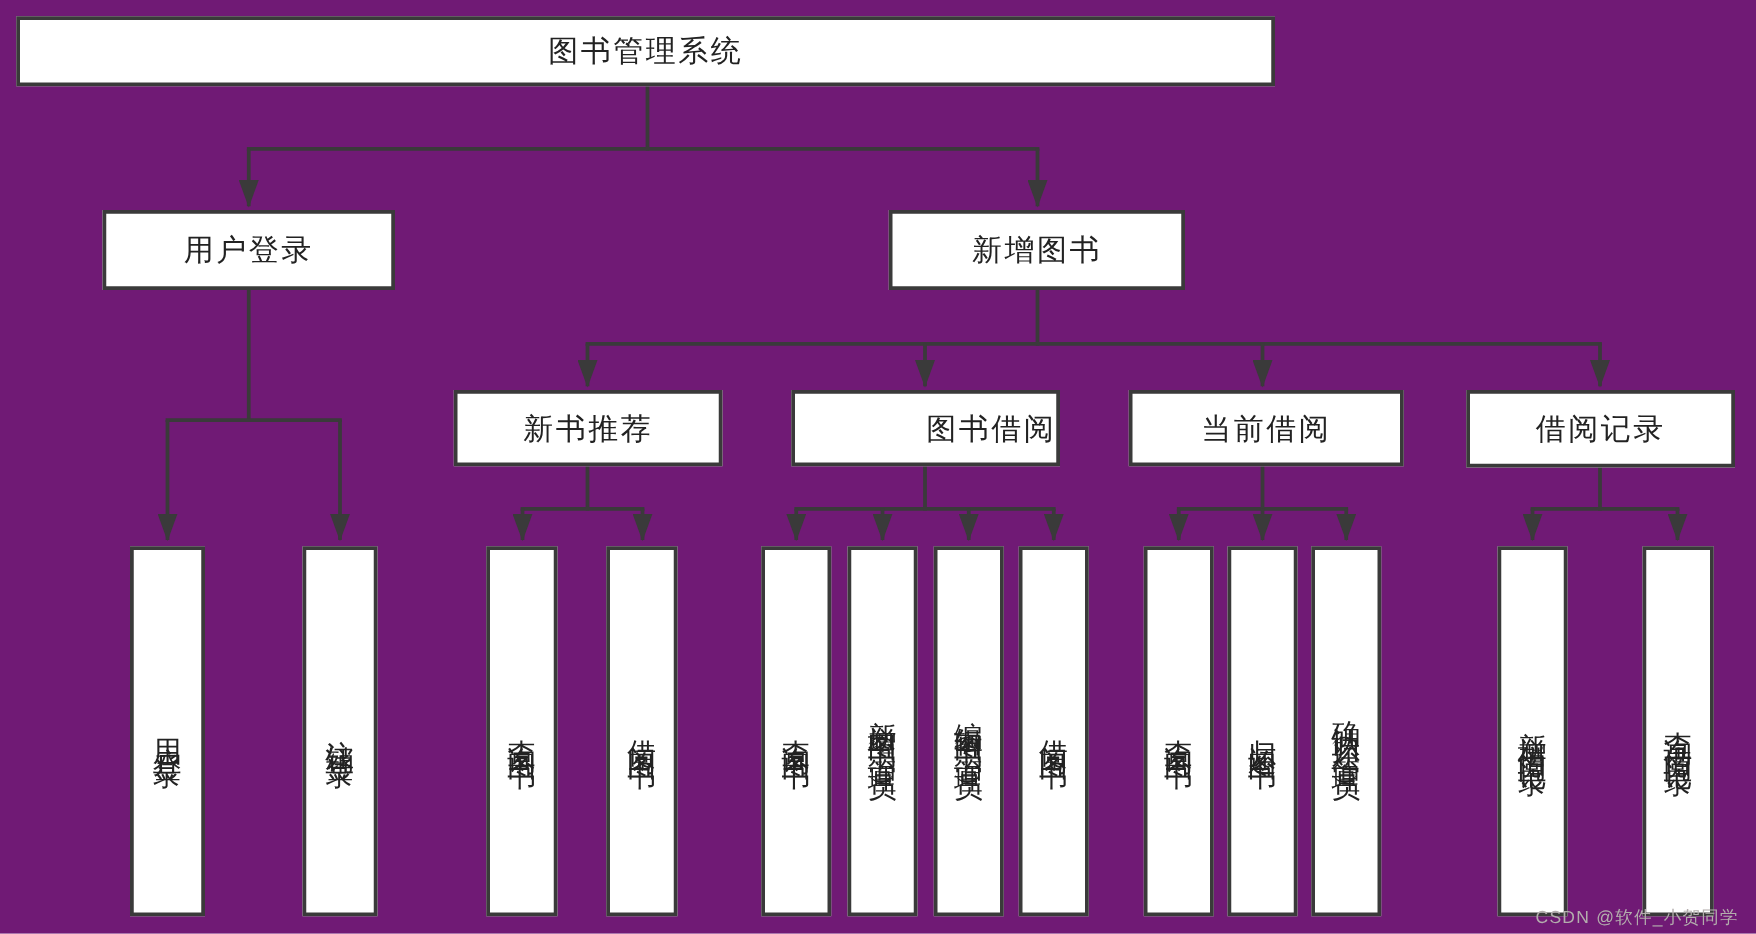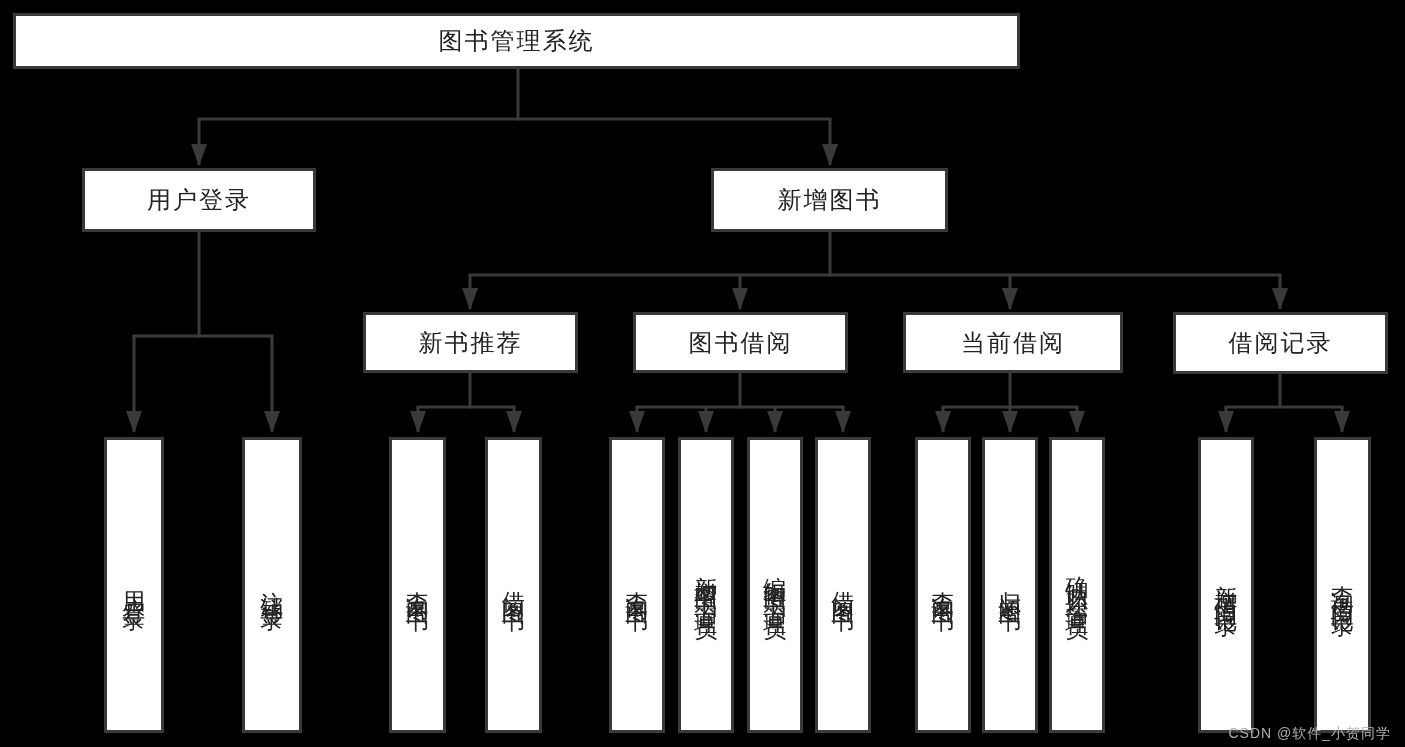--- a/index.html
+++ b/index.html
@@ -5,21 +5,21 @@
   html, body {
     margin: 0;
     padding: 0;
     background: #ffffff;
     font-family: "Liberation Sans", "DejaVu Sans", sans-serif;
   }
   .canvas {
     position: relative;
     width: 1405px;
     height: 747px;
-    background: #000000;
+    background: #701a75;
     overflow: hidden;
   }
   .wires {
     position: absolute;
     left: 0; top: 0;
     width: 1405px; height: 747px;
   }
   .hbox {
     position: absolute;
     box-sizing: border-box;
@@ -125,21 +125,21 @@
   <div class="hbox" style="left:82px; top:168px; width:234px; height:64px;">
     <span class="lbl">用户登录</span>
   </div>
   <div class="hbox" style="left:711px; top:168px; width:237px; height:64px;">
     <span class="lbl">新增图书</span>
   </div>
 
   <div class="hbox" style="left:363px; top:312px; width:215px; height:61px;">
     <span class="lbl">新书推荐</span>
   </div>
-  <div class="hbox" style="left:633px; top:312px; width:215px; height:61px;">
+  <div class="hbox" style="left:633px; top:312px; width:215px; height:61px;justify-content:flex-end;">
     <span class="lbl">图书借阅</span>
   </div>
   <div class="hbox" style="left:903px; top:312px; width:220px; height:61px;">
     <span class="lbl">当前借阅</span>
   </div>
   <div class="hbox" style="left:1173px; top:312px; width:215px; height:62px;">
     <span class="lbl">借阅记录</span>
   </div>
 
   <div class="vbox" style="left:104px; top:437px; width:60px; height:296px;">

